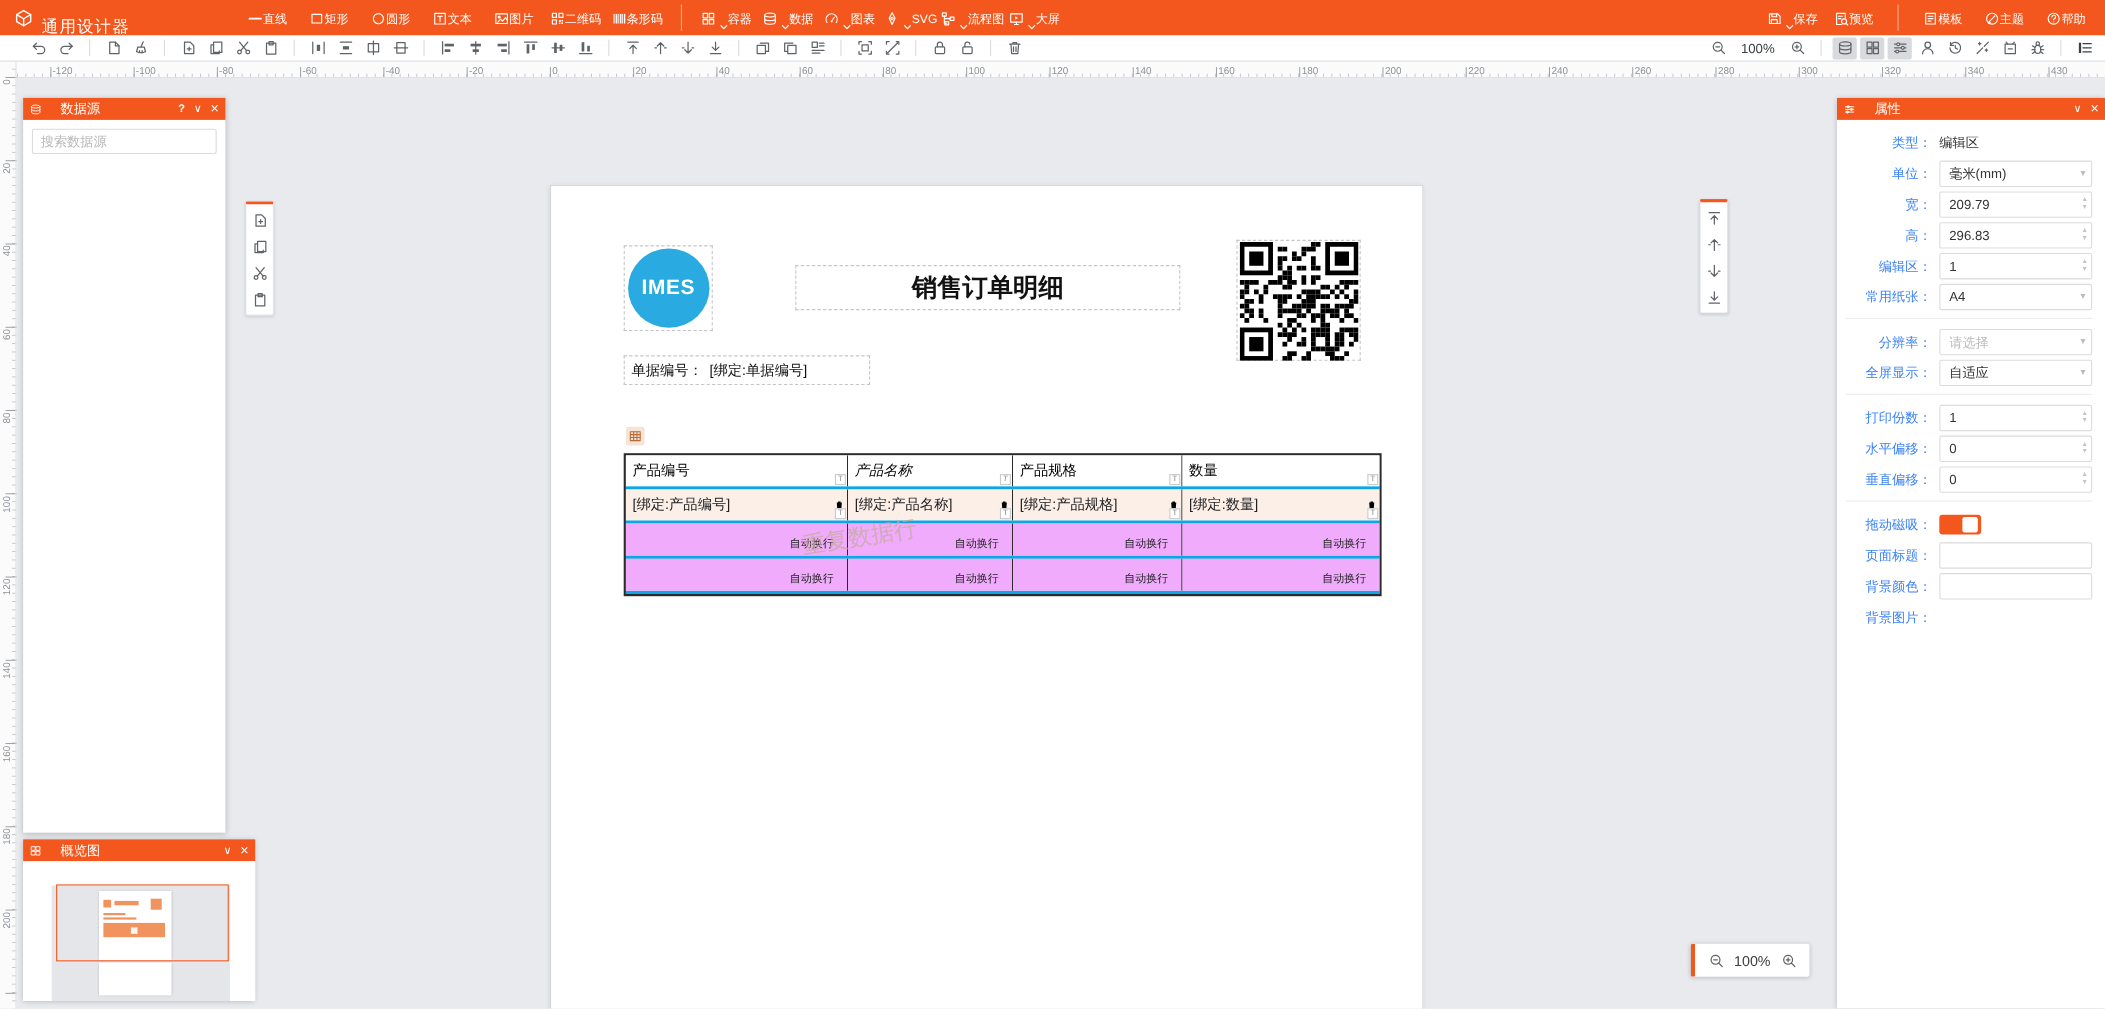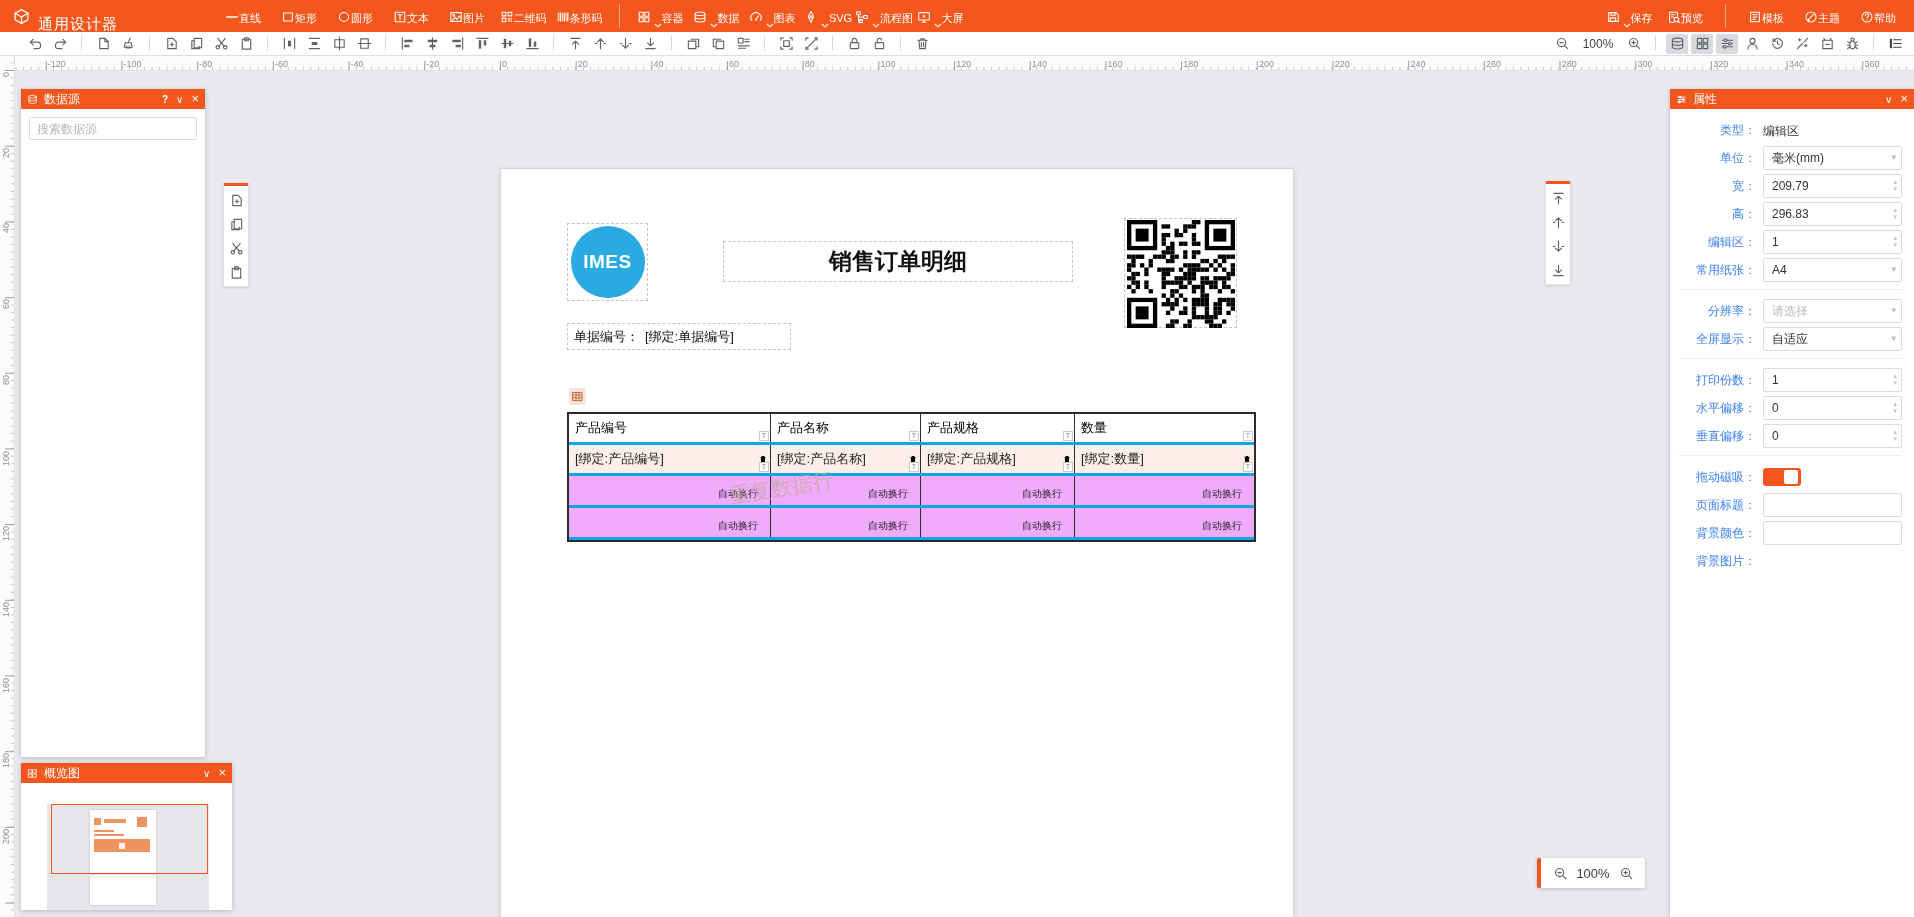--- a/index.html
+++ b/index.html
@@ -80,21 +80,21 @@
   .float-tb .t2-btn { width:18px; height:16px; }
   .float-left { left:223px; top:127px; }
   .float-right { left:1545px; top:125px; }
 
   .zoomctl { position:absolute; left:1537px; top:802px; width:108px; height:30px; background:#fff; border-left:4px solid #f4571d; border-radius:2px; box-shadow:0 1px 4px rgba(0,0,0,.18); display:flex; align-items:center; justify-content:center; gap:7px; z-index:6; }
   .zoomctl .t2-btn { width:18px; height:18px; }
   .zoomctl .t2-zoomval { font-size:13px; margin:0; }
 
   
   .panel { position:absolute; background:#fff; box-shadow:0 1px 5px rgba(0,0,0,.22); z-index:20; display:flex; flex-direction:column; }
-  .panel-h { height:20px; background:#f4571d; color:#fff; display:flex; align-items:center; padding:0 6px; gap:6px; flex:none; }
+  .panel-h { height:20px; background:#f4571d; color:#fff; display:flex; align-items:center; padding:0 6px; gap:17px; flex:none; }
   .panel-h .icon { width:11px; height:11px; }
   .ph-title { font-size:12px; }
   .ph-actions { margin-left:auto; display:flex; align-items:center; gap:8px; }
   .ph-btn { font-size:11px; line-height:11px; cursor:pointer; }
   .gl-q::before { content:"?"; font-weight:bold; font-size:10px; }
   .gl-chev::before { content:"\2228"; font-size:10px; }
   .gl-x::before { content:"\00D7"; font-size:13px; }
 
   .ds-panel { left:21px; top:89px; width:184px; height:668px; }
   .ds-search { margin:8px; height:23px; border:1px solid #dcdcdc; border-radius:2px; font-size:12px; padding:0 7px; color:#333; outline:none; font-family:inherit; }
@@ -1179,21 +1179,21 @@
       <span class="icon">
           <svg viewBox="0 0 16 16">
             <use href="#i-tablegrid"></use>
           </svg>
         </span>
     </div>
 
     <div class="doc-table" id="docTable">
         <div class="t-row t-head">
           <div class="t-cell" style="width: 202px;"><span>产品编号</span><span class="tmark"></span></div>
-          <div class="t-cell" style="width: 150px;"><span>产品名称</span><span class="tmark"></span></div>
+          <div class="t-cell" style="width: 150px; font-style: italic;"><span>产品名称</span><span class="tmark"></span></div>
           <div class="t-cell" style="width: 154px;"><span>产品规格</span><span class="tmark"></span></div>
           <div class="t-cell" style="width: 181px; flex: 1 1 0%;"><span>数量</span><span class="tmark"></span></div>
         </div>
         <div class="t-row t-bind">
           <div class="t-cell" style="width: 202px;"><span class="cell-trash"><svg viewBox="0 0 16 16">
                 <use href="#i-delete"></use>
               </svg></span><span>[绑定:产品编号]</span><span class="tmark"></span></div>
           <div class="t-cell" style="width: 150px;"><span class="cell-trash"><svg viewBox="0 0 16 16">
                 <use href="#i-delete"></use>
               </svg></span><span>[绑定:产品名称]</span><span class="tmark"></span></div>
@@ -1254,21 +1254,21 @@
       <span class="rlabel" style="left: 1107.6px;">160</span>
       <span class="rlabel" style="left: 1183.3px;">180</span>
       <span class="rlabel" style="left: 1259px;">200</span>
       <span class="rlabel" style="left: 1334.7px;">220</span>
       <span class="rlabel" style="left: 1410.4px;">240</span>
       <span class="rlabel" style="left: 1486.1px;">260</span>
       <span class="rlabel" style="left: 1561.8px;">280</span>
       <span class="rlabel" style="left: 1637.5px;">300</span>
       <span class="rlabel" style="left: 1713.2px;">320</span>
       <span class="rlabel" style="left: 1788.9px;">340</span>
-      <span class="rlabel" style="left: 1864.6px;">360</span>
+      <span class="rlabel" style="left: 1864.6px;">430</span>
     </div>
   <div class="vruler" id="vruler">
       <span class="rlabel-v" style="top: 16px;">0</span>
       <span class="rlabel-v" style="top: 91.7px;">20</span>
       <span class="rlabel-v" style="top: 167.4px;">40</span>
       <span class="rlabel-v" style="top: 243.1px;">60</span>
       <span class="rlabel-v" style="top: 318.8px;">80</span>
       <span class="rlabel-v" style="top: 394.5px;">100</span>
       <span class="rlabel-v" style="top: 470.2px;">120</span>
       <span class="rlabel-v" style="top: 545.9px;">140</span>

